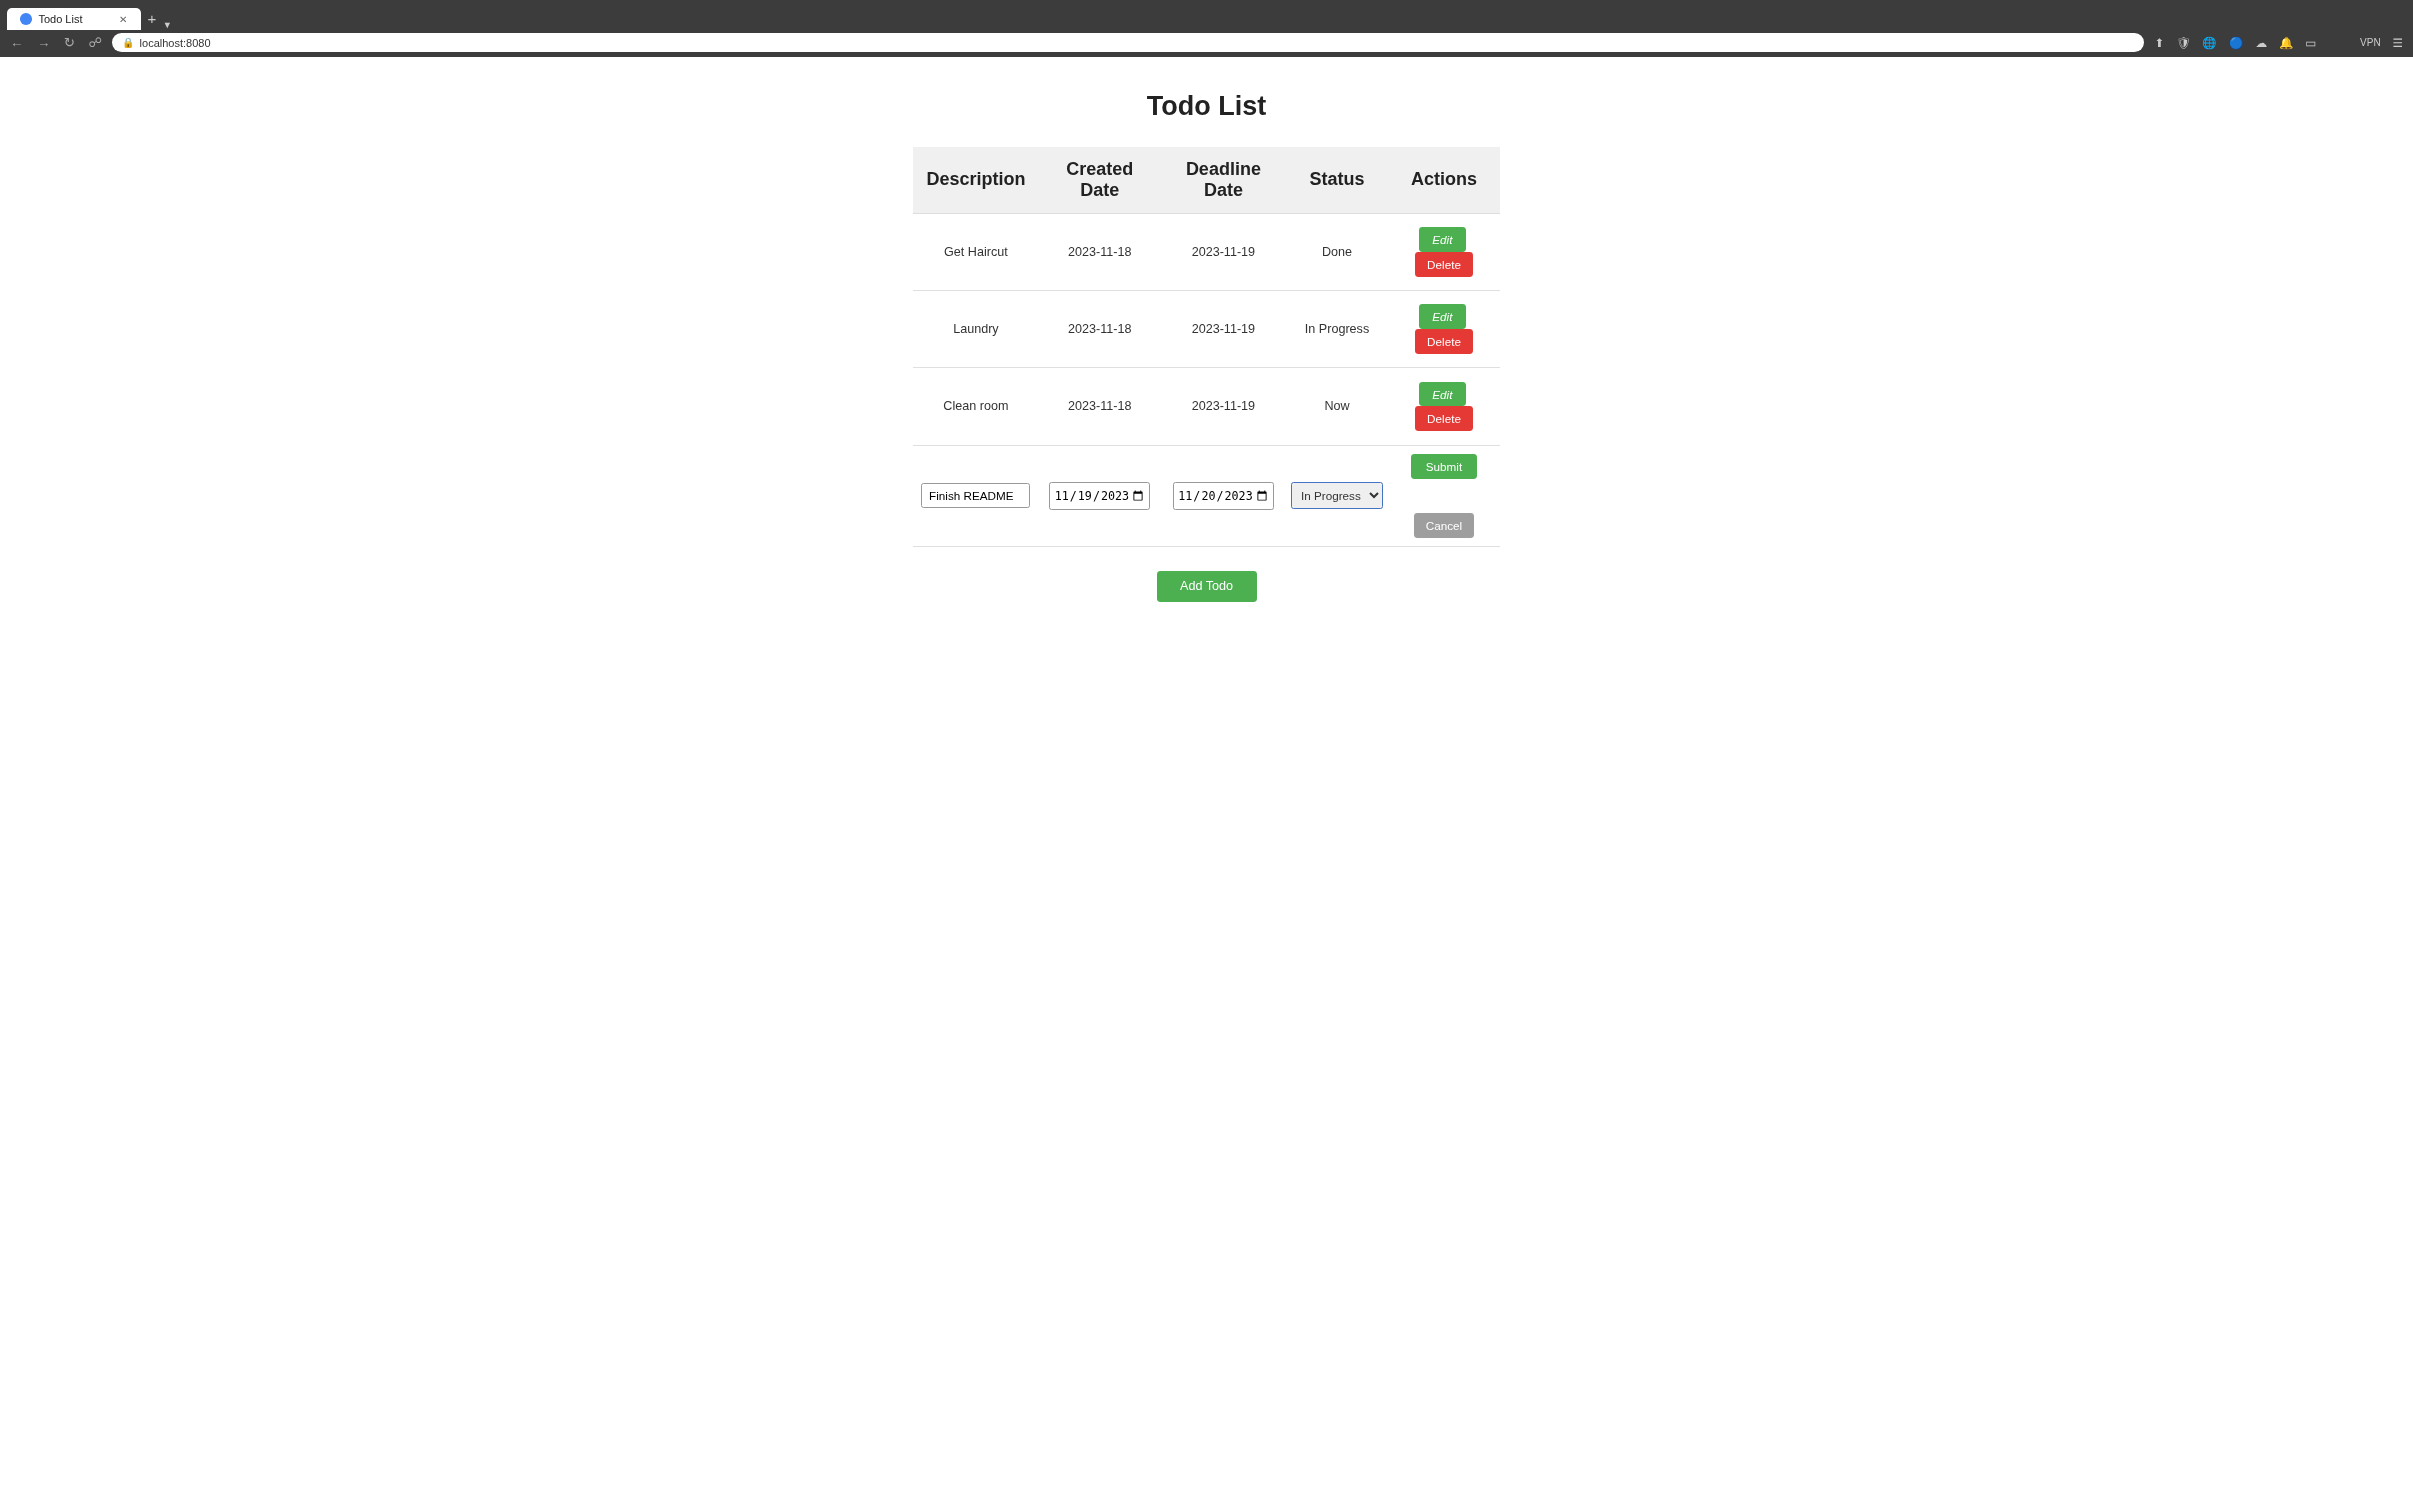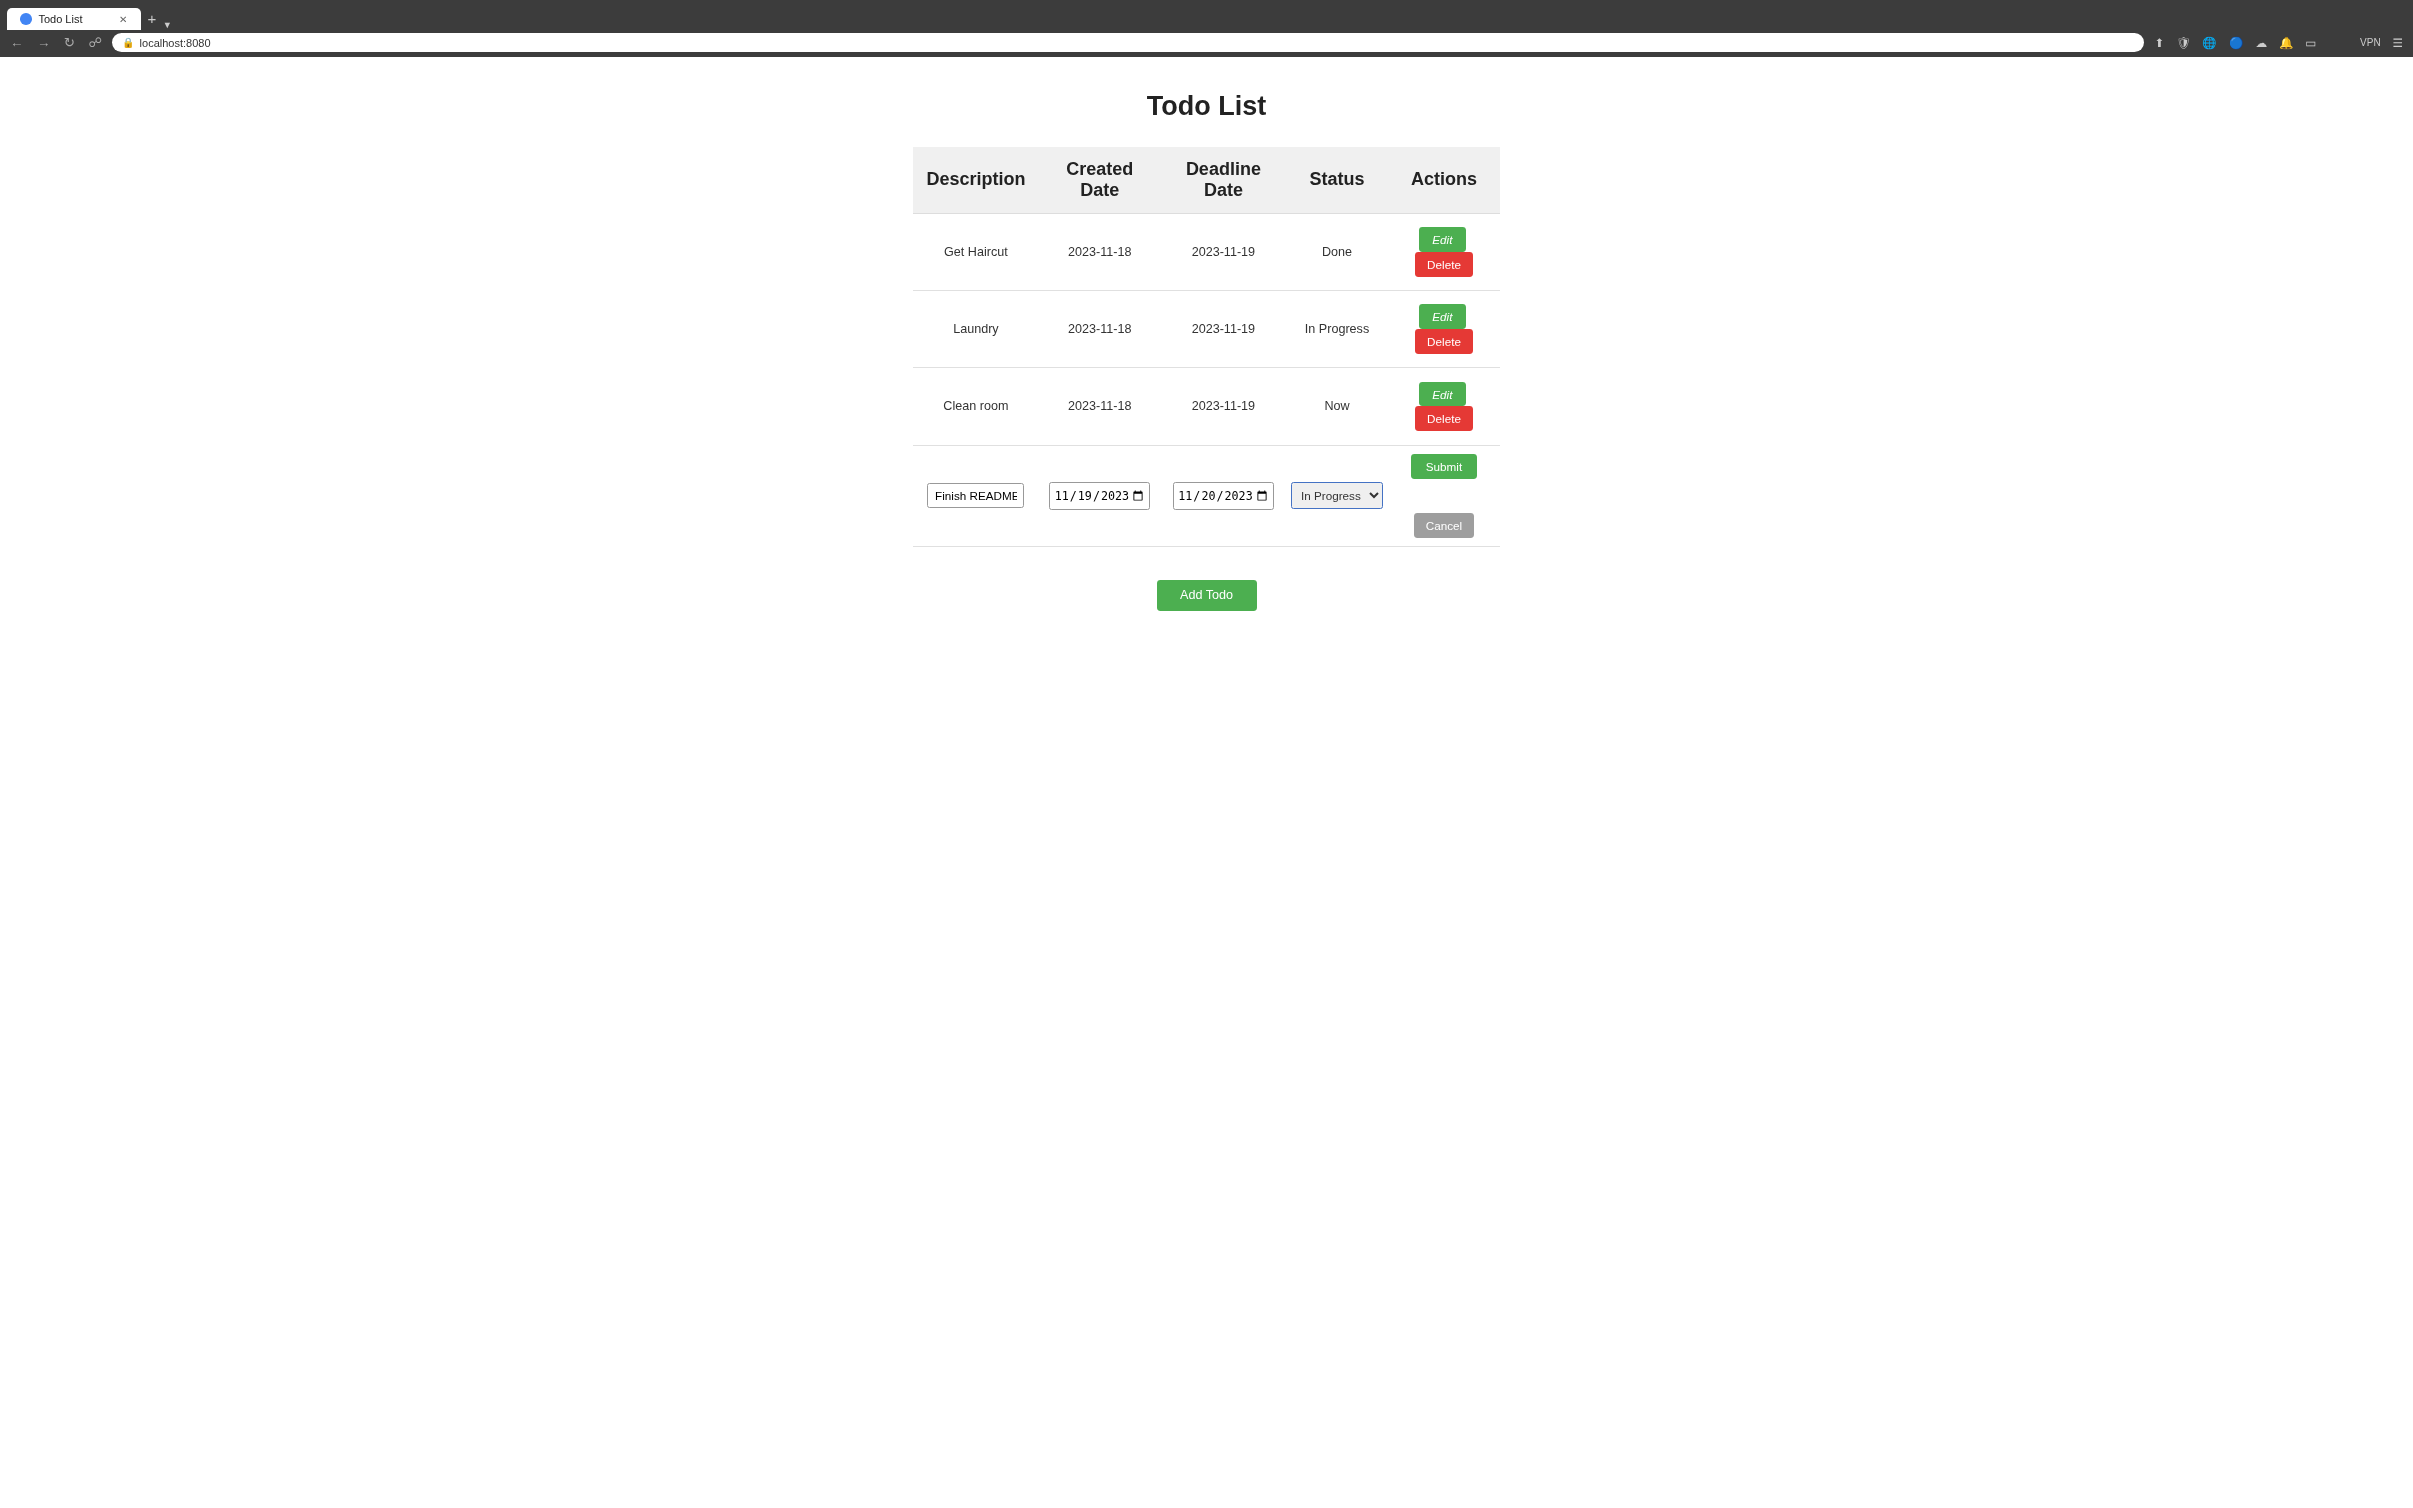--- a/index.html
+++ b/index.html
@@ -164,21 +164,21 @@
 
     .edit-row td {
       padding: 8.4px 5px;
     }
 
     .edit-input {
       border: 0.8px solid #999;
       border-radius: 2.5px;
       padding: 5px 6.7px;
       font-size: 11.7px;
-      width: 97px;
+      width: 109px;
     }
 
     .edit-date {
       border: 0.8px solid #999;
       border-radius: 2.5px;
       padding: 5px 3.4px;
       font-size: 11.7px;
       width: 101px;
     }
 
@@ -213,21 +213,21 @@
     }
 
     .btn-add-todo {
       background: #4caf50;
       color: #fff;
       border: none;
       border-radius: 3.4px;
       padding: 8.4px 23.5px;
       font-size: 12.6px;
       cursor: pointer;
-      margin-top: 33px;
+      margin-top: 24px;
     }
 
     .chevron-down {
       color: #ccc;
       font-size: 9.2px;
     }
 
     .vpn-badge {
       background: transparent;
       color: #ccc;

